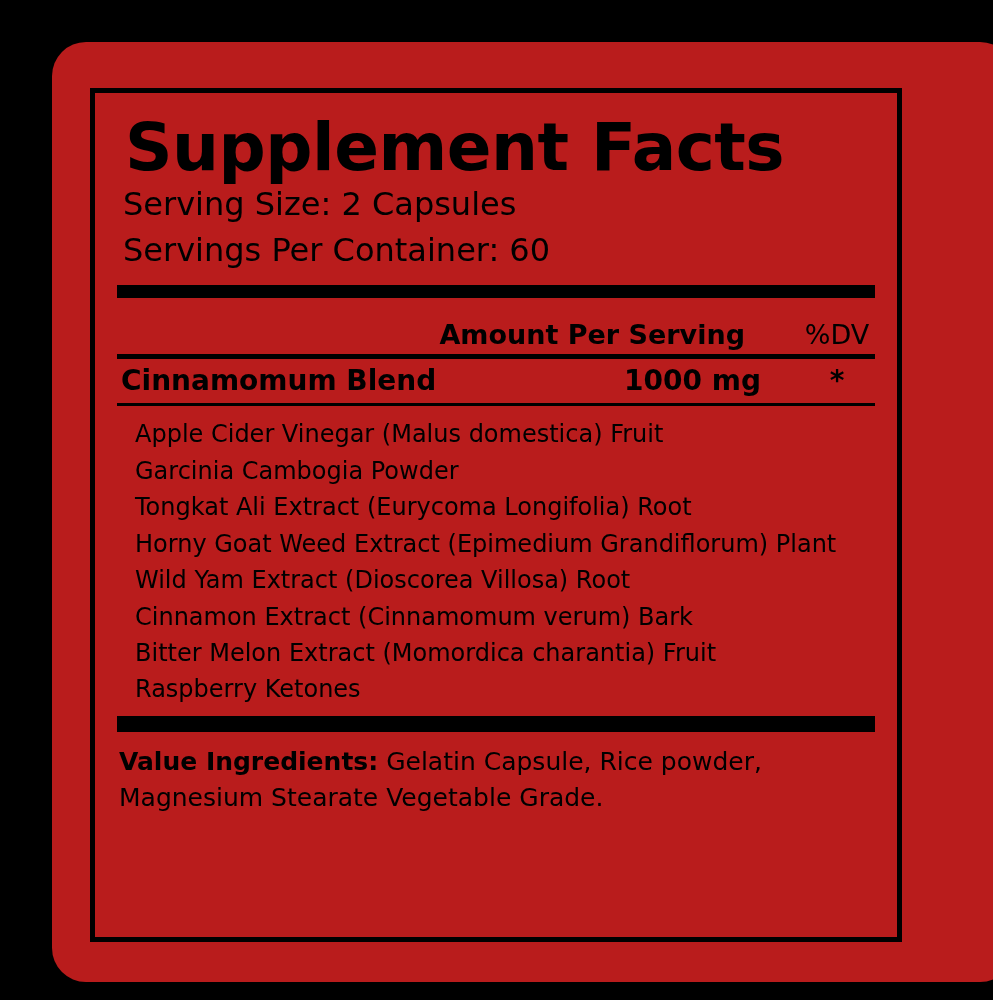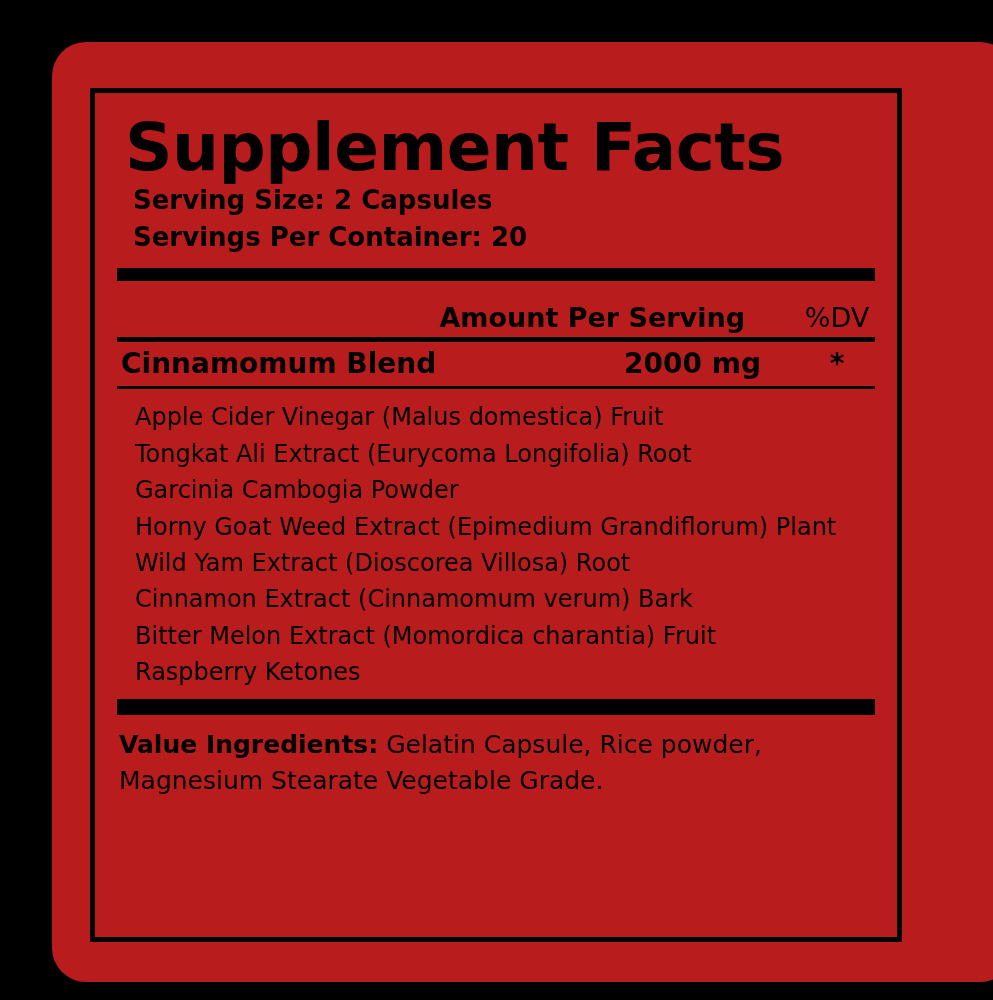--- a/index.html
+++ b/index.html
@@ -39,24 +39,24 @@
   .title {
     font-size: 66px;
     font-weight: bold;
     letter-spacing: -0.5px;
     line-height: 1.05;
     margin: 20px 0 0 8px;
     color: #000;
   }
 
   .serving-line {
-    font-size: 26px;
-    font-weight: bold;
-    color: #000;
-    margin-left: 16px;
+    font-size: 32px;
+    font-weight: normal;
+    color: #000;
+    margin-left: 6px;
     line-height: 1.42;
   }
 
   .rule-thick {
     height: 13px;
     background: #000;
     margin: 12px 0 0 0;
   }
   .rule-med {
     height: 5px;
@@ -158,43 +158,43 @@
 </style>
 </head>
 <body>
 
 <div class="label-card">
   <div class="panel">
 
     <div class="title">Supplement Facts</div>
 
     <div class="serving-line">Serving Size: 2 Capsules</div>
-    <div class="serving-line">Servings Per Container: 20</div>
+    <div class="serving-line">Servings Per Container: 60</div>
 
     <div class="rule-thick"></div>
 
     <div class="head-row">
       <div class="head-amount">Amount Per Serving</div>
       <div class="head-dv">%DV</div>
     </div>
 
     <div class="rule-med"></div>
 
     <div class="blend-row">
       <div class="blend-name">Cinnamomum Blend</div>
-      <div class="blend-amt">2000 mg</div>
+      <div class="blend-amt">1000 mg</div>
       <div class="blend-dv">*</div>
     </div>
 
     <div class="rule-thin"></div>
 
     <ul class="ing-list">
       <li>Apple Cider Vinegar (Malus domestica) Fruit</li>
+      <li>Garcinia Cambogia Powder</li>
       <li>Tongkat Ali Extract (Eurycoma Longifolia) Root</li>
-      <li>Garcinia Cambogia Powder</li>
       <li>Horny Goat Weed Extract (Epimedium Grandiflorum) Plant</li>
       <li>Wild Yam Extract (Dioscorea Villosa) Root</li>
       <li>Cinnamon Extract (Cinnamomum verum) Bark</li>
       <li>Bitter Melon Extract (Momordica charantia) Fruit</li>
       <li>Raspberry Ketones</li>
     </ul>
 
     <div class="rule-thick-bottom"></div>
 
 

